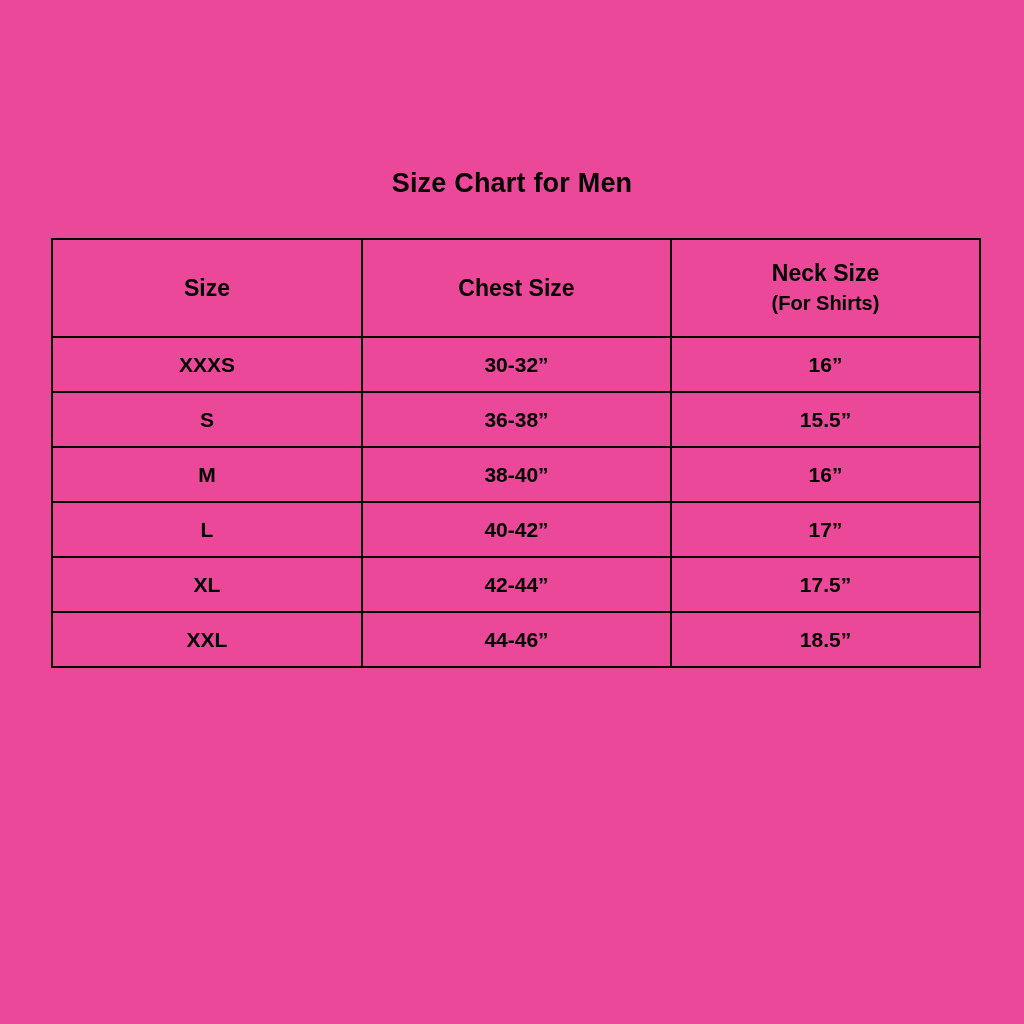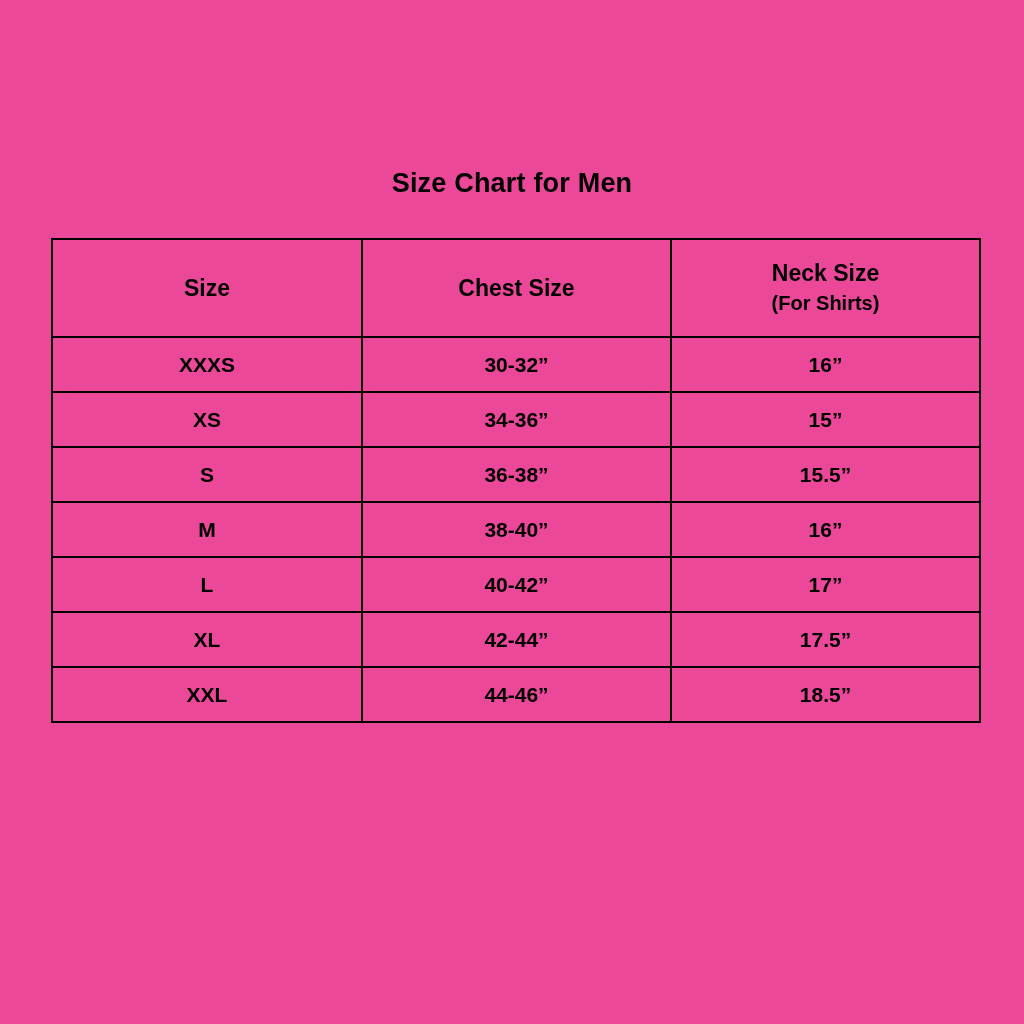--- a/index.html
+++ b/index.html
@@ -87,25 +87,20 @@
         </th>
       </tr>
     </thead>
     <tbody>
       <tr>
         <td>XXXS</td>
         <td>30-32”</td>
         <td>16”</td>
       </tr>
       <tr>
-        <td>XS</td>
-        <td>34-36”</td>
-        <td>15”</td>
-      </tr>
-      <tr>
         <td>S</td>
         <td>36-38”</td>
         <td>15.5”</td>
       </tr>
       <tr>
         <td>M</td>
         <td>38-40”</td>
         <td>16”</td>
       </tr>
       <tr>

